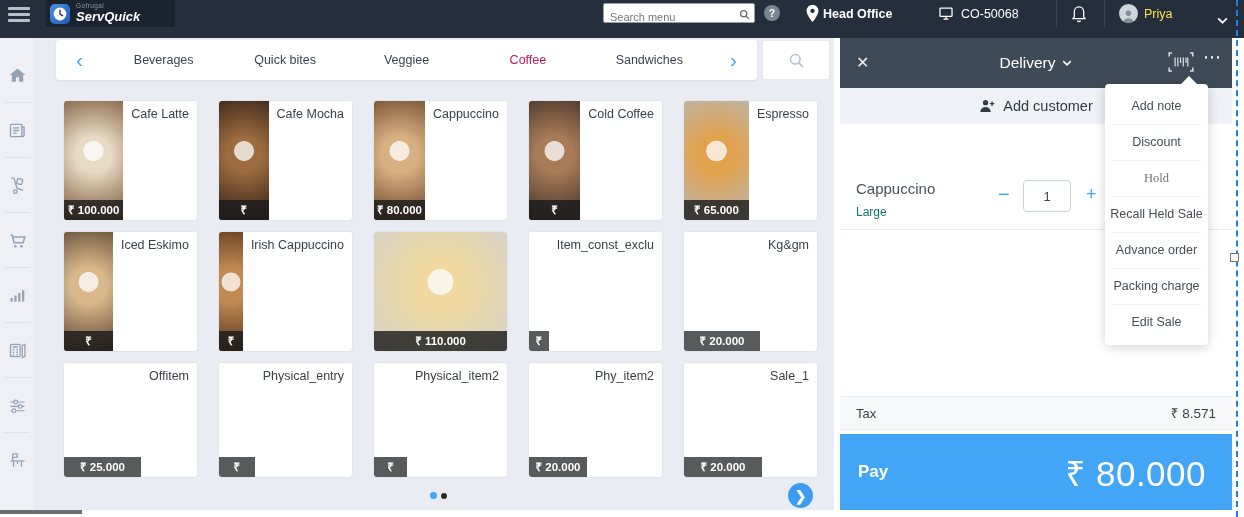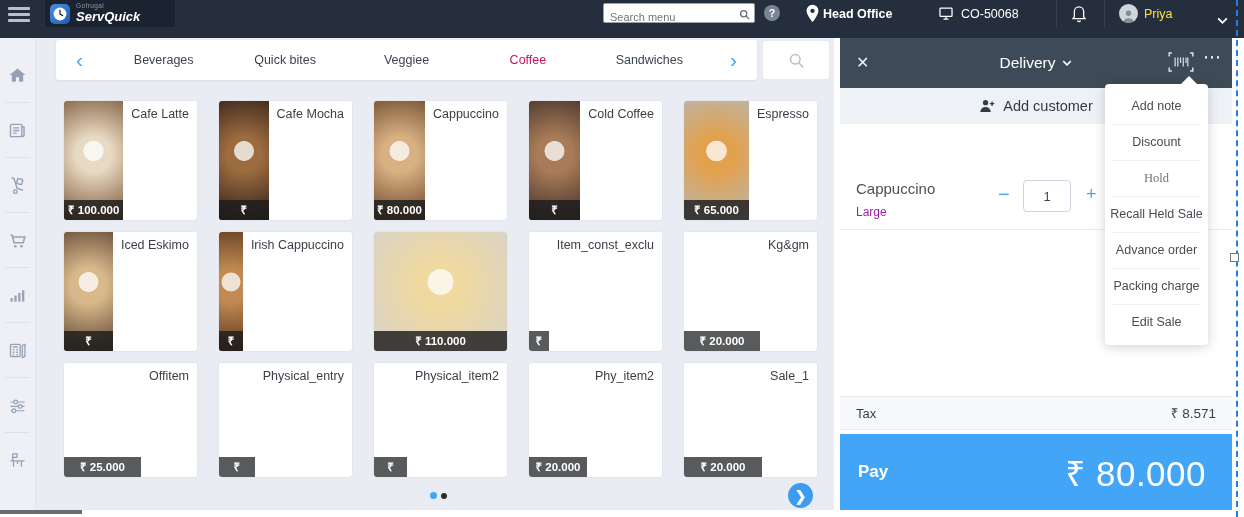--- a/index.html
+++ b/index.html
@@ -62,21 +62,21 @@
   .ptitle { font-size:15.5px; display:flex; align-items:center; gap:7px; cursor:pointer; }
   .barcode { position:absolute; right:38px; top:14px; cursor:pointer; }
   .pmenu-dots { position:absolute; right:10px; top:8px; color:#fff; font-size:18px; letter-spacing:1px; cursor:pointer; }
   .addcust { position:absolute; left:0; top:50px; width:100%; height:36px; background:#eef1f6; display:flex; align-items:center; justify-content:center; gap:7px; font-size:14.5px; color:#333b44; cursor:pointer; }
   .custcard { position:absolute; left:0; top:86px; width:100%; height:44px; background:#e3e7ee; padding:6px 12px; }
   .cname { font-size:13px; color:#363b43; }
   .cnote { font-size:11.5px; color:#363b43; font-weight:bold; margin-top:2px; }
   .notch { position:absolute; left:0; top:92px; width:0; height:0; border-top:7px solid transparent; border-bottom:7px solid transparent; border-left:8px solid #fff; }
   .itemrow { position:absolute; left:0; top:130px; width:100%; height:62px; background:#fff; border-bottom:1px solid #e8ebf0; }
   .iname { position:absolute; left:16px; top:12px; font-size:15px; color:#4b5058; }
-  .ivariant { position:absolute; left:16px; top:37px; font-size:12px; color:#a21caf; cursor:pointer; }
+  .ivariant { position:absolute; left:16px; top:37px; font-size:12px; color:#0f766e; cursor:pointer; }
   .minus { position:absolute; left:158px; top:15px; color:#42a5f5; font-size:20px; cursor:pointer; }
   .qty { position:absolute; left:183px; top:12px; width:48px; height:32px; border:1px solid #ccd4e0; border-radius:4px; text-align:center; font-size:13px; color:#444; font-family:inherit; }
   .plus { position:absolute; left:246px; top:16px; color:#42a5f5; font-size:18px; cursor:pointer; }
   .taxrow { position:absolute; left:0; top:358px; width:100%; height:34px; background:#f6f8fa; border-top:1px solid #e8ebf0; border-bottom:1px solid #e8ebf0; display:flex; align-items:center; justify-content:space-between; padding:0 16px; font-size:13px; color:#3a3f46; }
   .taxval { font-size:13.5px; }
   .pay { position:absolute; left:0; top:396px; width:100%; height:76px; background:#42a5f5; display:flex; align-items:center; justify-content:space-between; padding:0 26px 0 18px; color:#fff; cursor:pointer; }
   .paylabel { font-size:17px; font-weight:bold; }
   .payval { font-size:35px; letter-spacing:.5px; }
 
   

